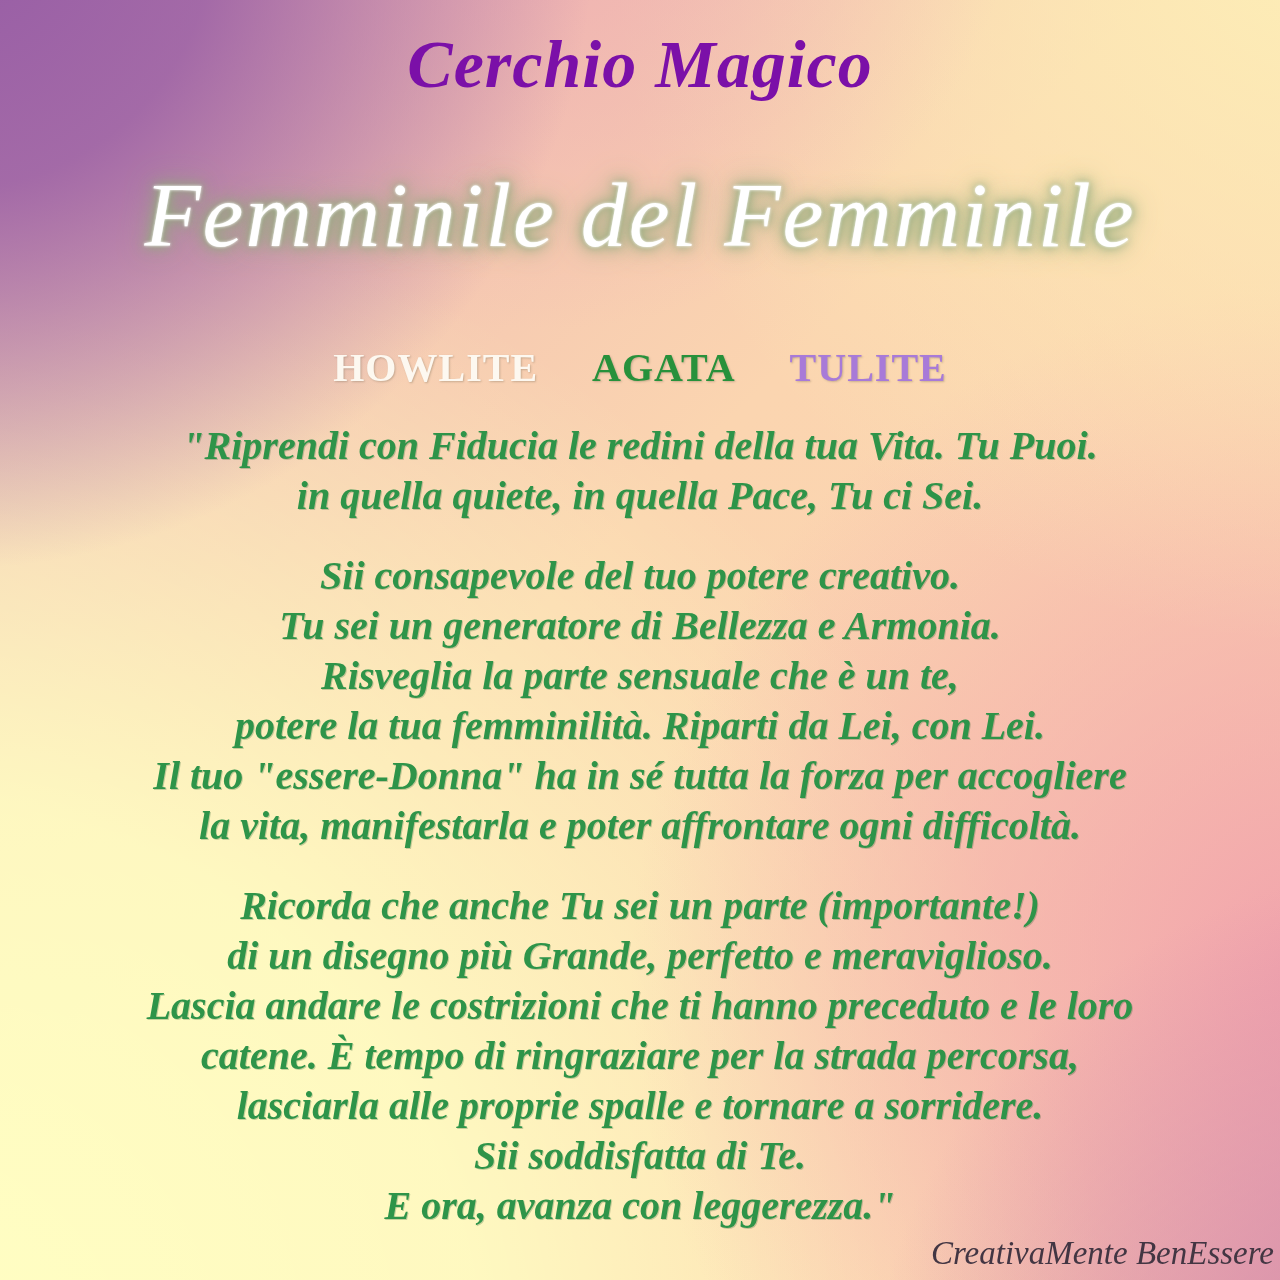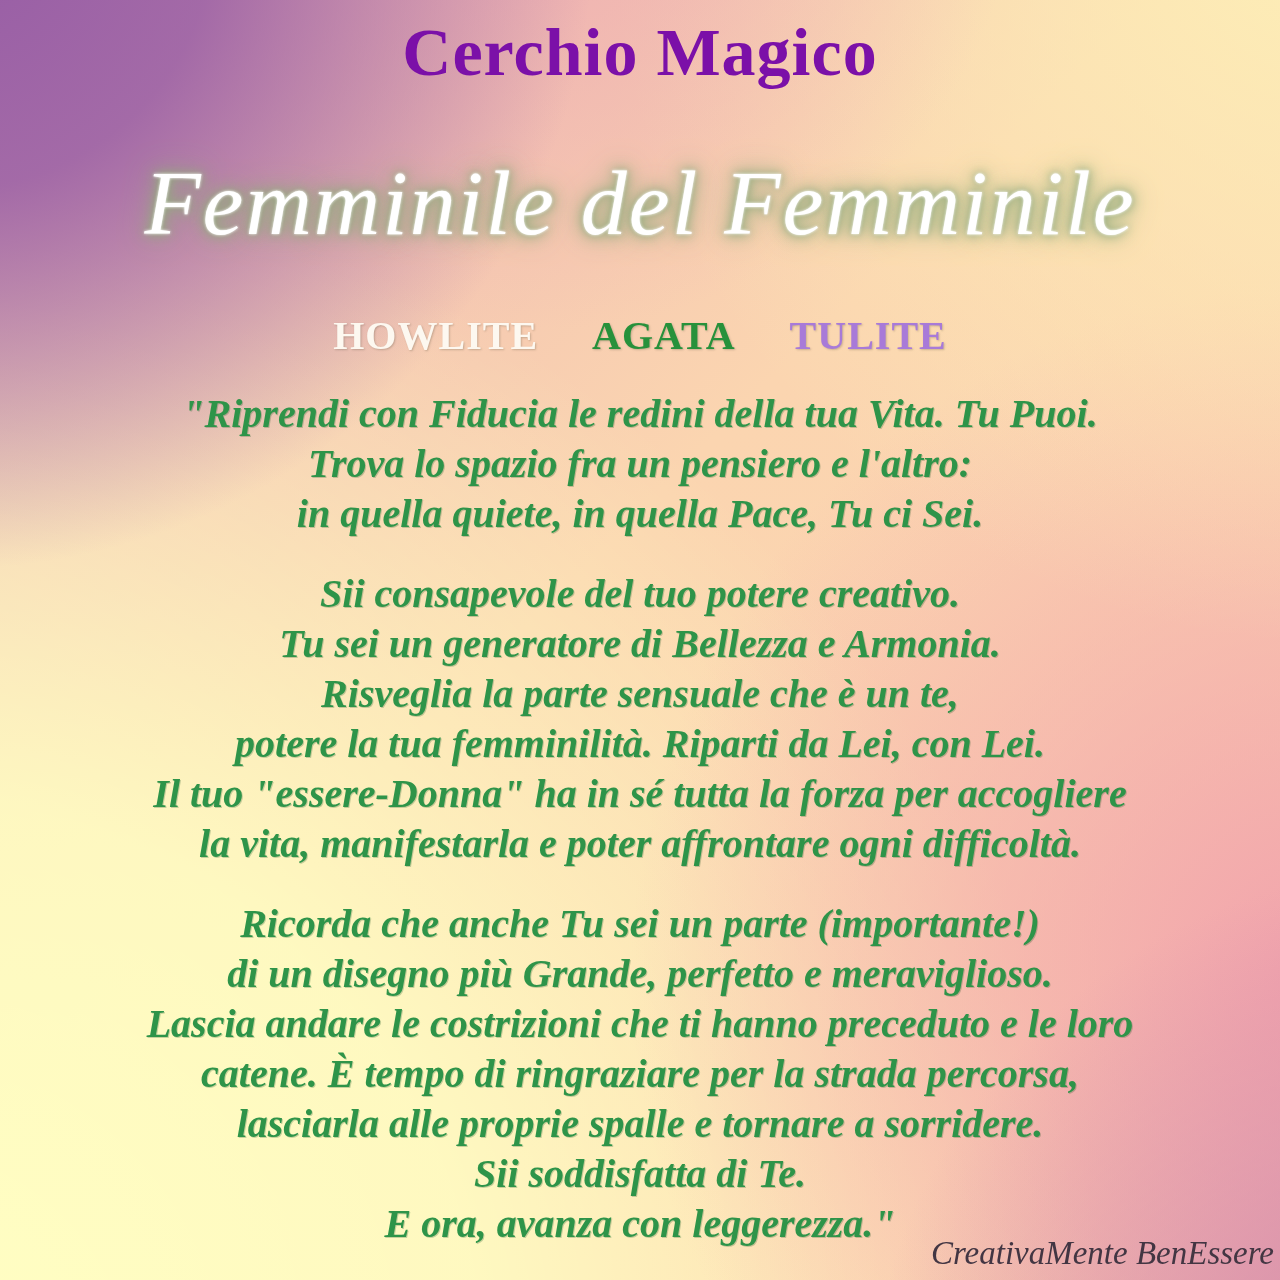--- a/index.html
+++ b/index.html
@@ -17,24 +17,25 @@
     background-image:
       radial-gradient(circle at -4% -6%, rgba(150,92,165,1) 0%, rgba(150,92,165,0.85) 14%, rgba(150,92,165,0) 34%),
       radial-gradient(circle at 42% -12%, rgba(238,172,178,0.85) 0%, rgba(238,172,178,0) 30%),
       radial-gradient(circle at 104% -6%, rgba(253,240,183,0.95) 0%, rgba(253,240,183,0) 38%),
       radial-gradient(circle at 112% 112%, rgba(203,128,172,0.95) 0%, rgba(203,128,172,0) 28%),
       radial-gradient(circle at 103% 76%, rgba(240,158,172,0.9) 0%, rgba(240,158,172,0) 42%),
       radial-gradient(circle at -8% 108%, rgba(255,255,195,1) 0%, rgba(255,255,195,0.85) 30%, rgba(255,255,195,0) 62%),
       linear-gradient(135deg, #ecb4b4 0%, #fbd5b0 45%, #fdd2ae 100%);
   }
   .brand {
-    margin: 0;
+    margin: 12px;
     padding-top: 12px;
     font-size: 68px;
     line-height: 1.2;
+    font-style: italic;
     font-weight: 600;
     color: var(--brand-color, #7b10a8);
     letter-spacing: 1px;
   }
   .title {
     margin: 40px 0 0 0;
     font-size: 92px;
     line-height: 1.5;
     font-style: italic;
     font-weight: 500;
@@ -83,27 +84,26 @@
   }
 </style>
 </head>
 <body>
 
 <div class="canvas">
   <h2 class="brand">Cerchio Magico</h2>
   <h1 class="title">Femminile del Femminile</h1>
   <div class="stones">
       <span class="stone" style="color: rgb(253, 248, 240);">HOWLITE</span>
-      <span class="stone" style="color: rgb(39, 145, 59);">AGATA</span>
+      <span class="stone" style="color: rgb(39, 145, 59); margin-top: 20px;">AGATA</span>
       <span class="stone" style="color: rgb(168, 122, 216);">TULITE</span>
     </div>
   <div class="quote">
       <div class="paragraph">
         <div class="line">"Riprendi con Fiducia le redini della tua Vita. Tu Puoi.</div>
-        <div class="line">Trova lo spazio fra un pensiero e l'altro:</div>
         <div class="line">in quella quiete, in quella Pace, Tu ci Sei.</div>
       </div>
       <div class="paragraph">
         <div class="line">Sii consapevole del tuo potere creativo.</div>
         <div class="line">Tu sei un generatore di Bellezza e Armonia.</div>
         <div class="line">Risveglia la parte sensuale che è un te,</div>
         <div class="line">potere la tua femminilità. Riparti da Lei, con Lei.</div>
         <div class="line">Il tuo "essere-Donna" ha in sé tutta la forza per accogliere</div>
         <div class="line">la vita, manifestarla e poter affrontare ogni difficoltà.</div>
       </div>

